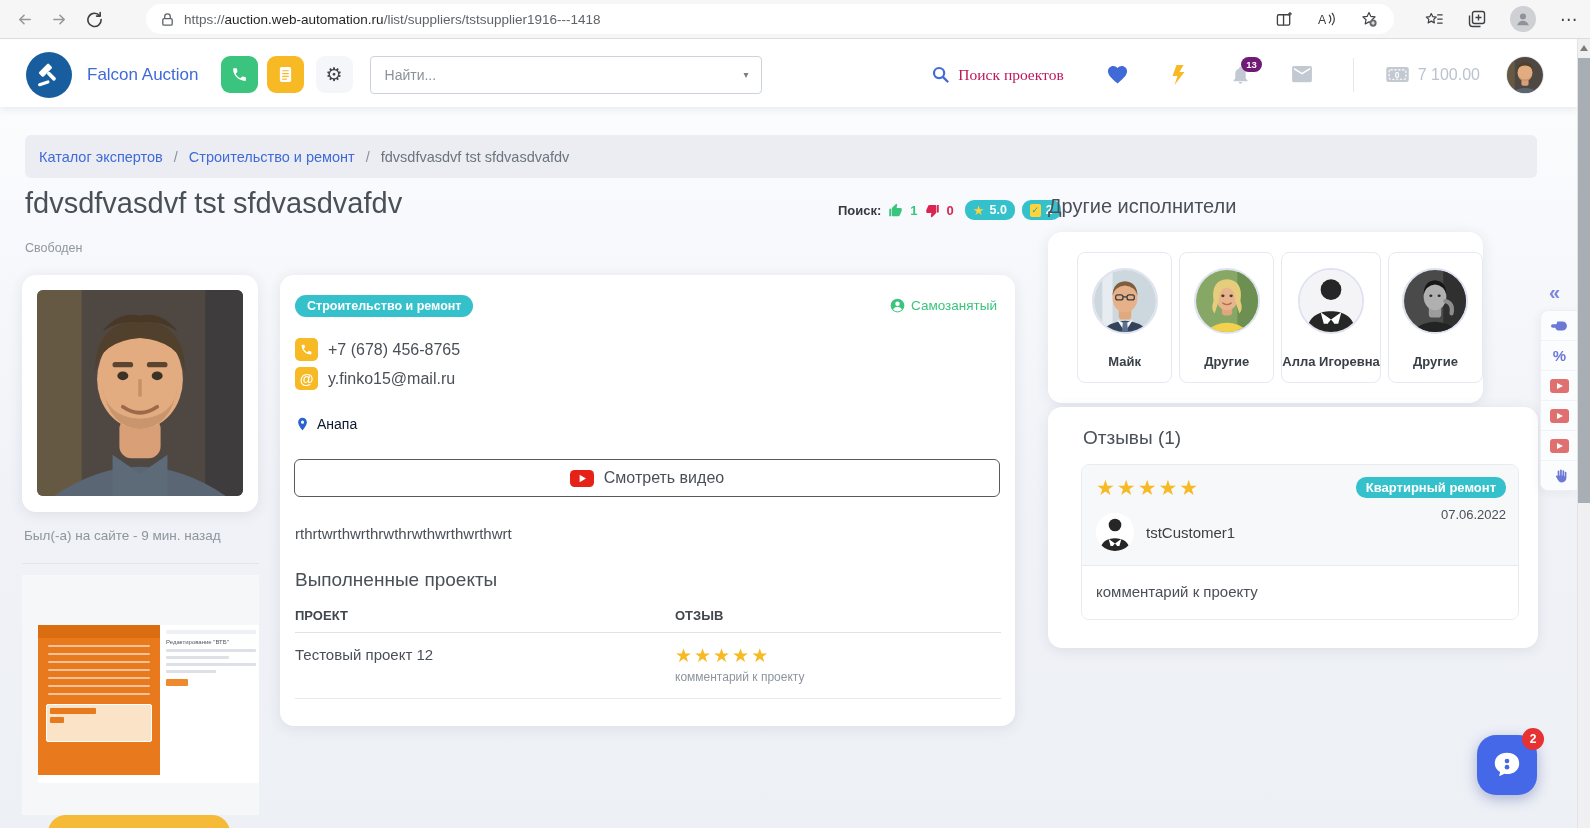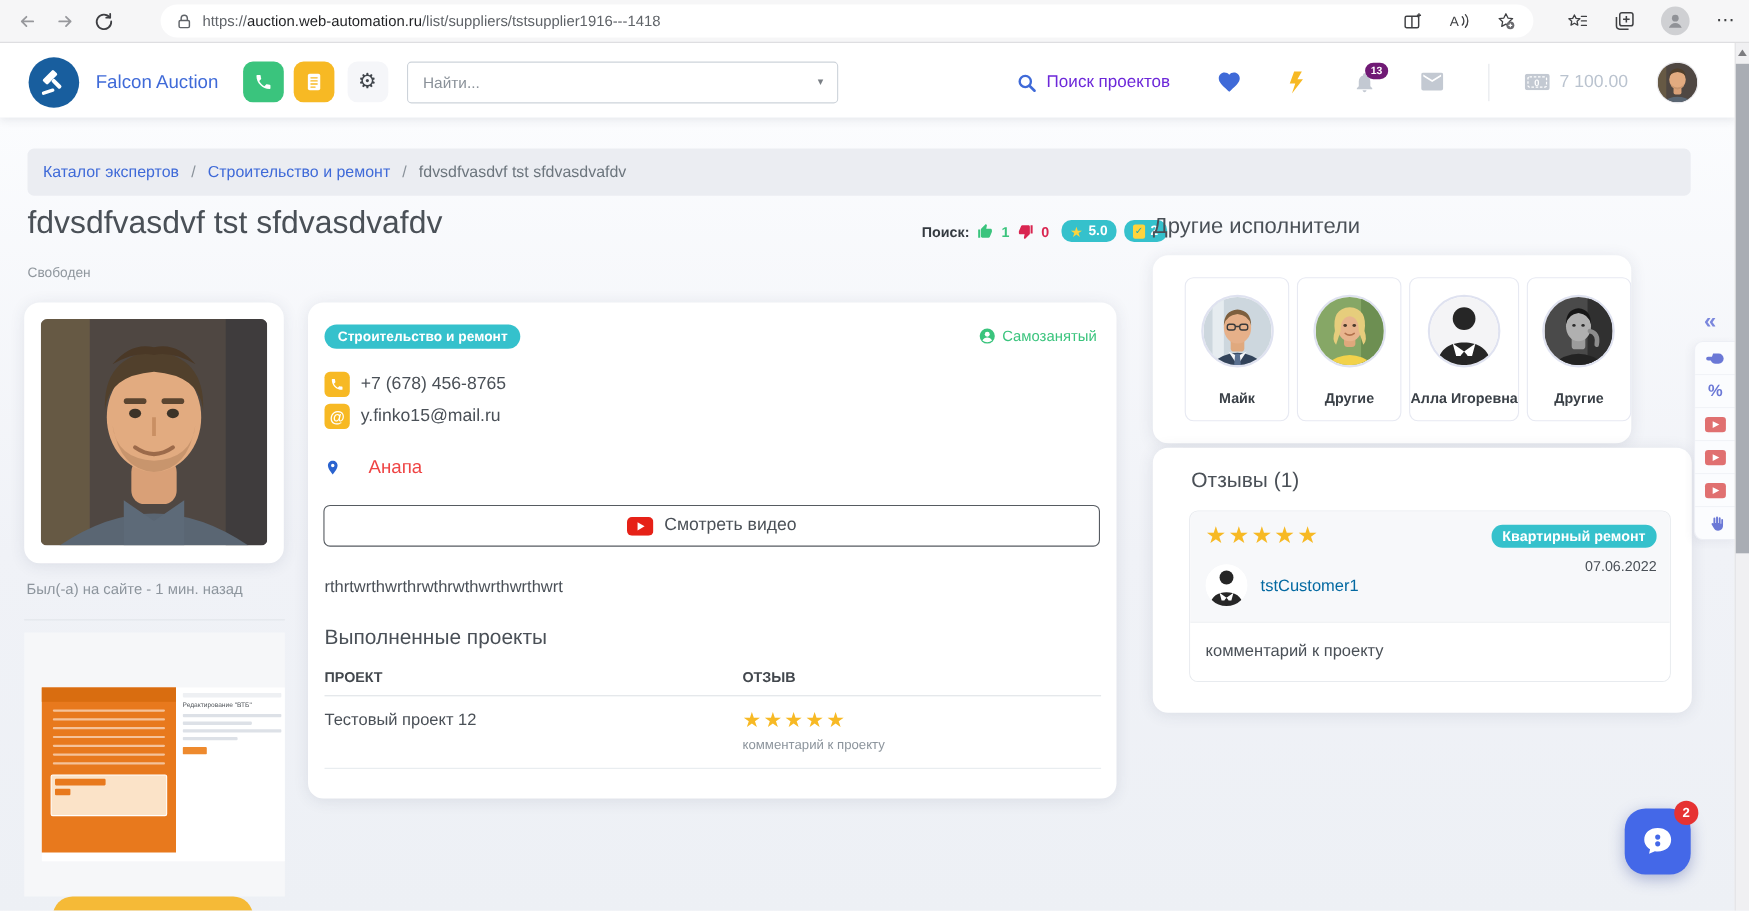--- a/index.html
+++ b/index.html
@@ -29,21 +29,21 @@
   .brand{margin-left:15px;font-size:17px;color:#3f6ad8;white-space:nowrap;}
   .hbtn{width:37px;height:37px;border-radius:9px;display:flex;align-items:center;justify-content:center;flex:0 0 auto;}
   .hbtn.green{background:#3ac47d;margin-left:22px;}
   .hbtn.yellow{background:#f7b924;margin-left:9px;}
   .hbtn.gearbg{background:#f5f6f9;margin-left:12px;color:#41464c;font-size:19px;}
   .searchbox{margin-left:17px;width:392px;height:38px;border:1px solid #cdd3da;border-radius:4px;background:#fff;display:flex;align-items:center;padding:0 12px;box-sizing:border-box;}
   .searchbox input{border:0;outline:0;flex:1;font-size:14px;color:#495057;background:transparent;font-family:inherit;}
   .searchbox input::placeholder{color:#8a9199;opacity:1;}
   .caret{color:#7a7f85;font-size:10px;margin-left:6px;}
   .hright{margin-left:auto;display:flex;align-items:center;}
-  .psearch{display:flex;gap:9px;align-items:flex-end;color:#6d28d9;font-size:15.5px;white-space:nowrap;}
+  .psearch{display:flex;gap:9px;align-items:center;color:#be185d;font-size:15.5px;white-space:nowrap;font-family:Liberation Serif, serif;}
   .bellwrap{position:relative;margin-left:44px;}
   .bell-badge{position:absolute;top:-7px;right:-11px;background:#701a75;color:#fff;font-size:9.5px;font-weight:bold;padding:2px 5px;border-radius:8px;}
   .hdivider{width:1px;height:34px;background:#e4e7eb;margin-left:40px;}
   .balance{display:flex;align-items:center;gap:9px;margin-left:32px;color:#bac3cf;font-size:16px;}
   .user-avatar{width:36px;height:36px;border-radius:50%;overflow:hidden;margin-left:26px;flex:0 0 auto;border:1px solid #e8e8ec;}
   .mh40{margin-left:40px}.mh42{margin-left:42px}
 
   
   #page{position:absolute;top:107px;left:0;right:12px;bottom:0;background:linear-gradient(180deg,#fbfcfe 0%,#f0f2f7 55%,#edf0f5 100%);overflow:hidden;}
 
@@ -87,21 +87,21 @@
   .ybtn{position:absolute;left:48px;top:708px;width:182px;height:36px;border-radius:18px;background:#f5ba37;}
 
   
   .mid-card{left:280px;top:168px;width:735px;height:451px;}
   .cat-pill{position:absolute;left:15px;top:20px;background:#35c1cc;color:#fff;font-size:12.5px;font-weight:bold;padding:4px 12px;border-radius:12px;}
   .selfemp{position:absolute;right:18px;top:23px;display:flex;align-items:center;gap:6px;color:#3ac47d;font-size:13.5px;}
   .contact{position:absolute;display:flex;align-items:center;gap:10px;font-size:16px;color:#4a5057;}
   .c-phone{left:15px;top:63px;}
   .c-email{left:15px;top:92px;}
   .cicon{width:23px;height:23px;border-radius:5px;background:#f7b924;display:flex;align-items:center;justify-content:center;color:#fff;font-weight:bold;font-size:14px;}
-  .loc{position:absolute;left:15px;top:140px;display:flex;align-items:center;gap:25px;font-size:17px;color:#ef4444;}
+  .loc{position:absolute;left:15px;top:140px;display:flex;align-items:center;gap:7px;font-size:14px;color:#0f172a;}
   .video{position:absolute;left:14px;top:184px;width:706px;height:38px;border:1px solid #565b61;border-radius:6px;display:flex;align-items:center;justify-content:center;gap:10px;font-size:16px;color:#4a5057;background:#fff;box-sizing:border-box;}
   .desc{position:absolute;left:15px;top:250px;font-size:15px;color:#4a5057;}
   .ptitle{position:absolute;left:15px;top:294px;font-size:19px;color:#4a5057;}
   .ptable{position:absolute;left:15px;top:333px;width:706px;}
   .pthead{display:flex;border-bottom:1px solid #dfe3e7;padding-bottom:9px;}
   .th{font-size:13px;font-weight:bold;color:#42474d;}
   .colA{width:380px;}
   .prow{display:flex;padding:13px 0 14px;border-bottom:1px solid #e7ebef;}
   .pname{font-size:15px;color:#4a5057;}
   .stars{font-size:19px;color:#f7b924;letter-spacing:2px;line-height:1;}
@@ -113,21 +113,21 @@
   .tile .av{width:62px;height:62px;border-radius:50%;margin-top:15px;border:2px solid #dfe2f0;overflow:hidden;}
   .tile .nm{margin-top:auto;margin-bottom:13px;font-size:13px;font-weight:bold;color:#3a4047;white-space:nowrap;}
 
   .reviews-card{left:1048px;top:300px;width:490px;height:241px;}
   .rtitle{position:absolute;left:35px;top:20px;font-size:19px;color:#4a5057;}
   .ritem{position:absolute;left:33px;top:57px;width:436px;border:1px solid #e8ebef;border-radius:8px;overflow:hidden;}
   .rhead{background:#f7f8fa;padding:12px 14px 14px;position:relative;}
   .rstars{font-size:21px;color:#f7b924;letter-spacing:2px;line-height:1;}
   .rbadge{position:absolute;right:12px;top:12px;background:#35c1cc;color:#fff;font-weight:bold;font-size:13px;padding:3px 10px;border-radius:10px;}
   .rdate{position:absolute;right:12px;top:42px;font-size:13px;color:#4a5057;}
-  .rauthor{margin-top:14px;display:flex;align-items:center;gap:12px;font-size:15px;color:#0369a1;}
+  .rauthor{margin-top:14px;display:flex;align-items:center;gap:12px;font-size:15px;color:#404040;}
   .rav{width:38px;height:38px;border-radius:50%;overflow:hidden;background:#fff;}
   .rbody{border-top:1px solid #e8ebef;background:#fff;padding:17px 14px 19px;font-size:15px;color:#4a5057;}
 
   
   .collapse{position:absolute;left:1549px;top:174px;color:#7b87dd;font-size:20px;font-weight:bold;}
   .rail{position:absolute;left:1540px;top:203px;width:38px;background:#fbfcfe;border:1px solid #edeff5;border-right:none;border-radius:8px 0 0 8px;box-shadow:-2px 2px 8px rgba(60,70,100,.06);box-sizing:border-box;}
   .rail-item{width:100%;height:29px;display:flex;align-items:center;justify-content:center;border-bottom:1px solid #f1f3f7;}
   .rail-item:last-child{border-bottom:none;}
   .pct{color:#6b78d6;font-size:15px;font-weight:bold;}
   .yt-mini{width:19px;height:14px;background:#e07070;border-radius:3px;display:flex;align-items:center;justify-content:center;}
@@ -368,21 +368,21 @@
             <rect x="44" y="42" width="12" height="3" rx="1.5" fill="#5b4530"></rect>
             <rect x="64" y="42" width="12" height="3" rx="1.5" fill="#5b4530"></rect>
             <ellipse cx="50" cy="50" rx="3.2" ry="2.5" fill="#3c3328"></ellipse>
             <ellipse cx="70" cy="50" rx="3.2" ry="2.5" fill="#3c3328"></ellipse>
             <path d="M60 52v10" stroke="#c98f63" stroke-width="2" fill="none"></path>
             <path d="M50 68 Q60 75 70 68" stroke="#9c6a4a" stroke-width="2.2" fill="none" stroke-linecap="round"></path>
             <path d="M38 56 Q42 80 60 81 Q78 80 82 56 Q80 74 60 75 Q40 74 38 56Z" fill="#a97b57" opacity=".45"></path>
           </svg>
       </span>
     </div>
-    <div class="last-seen">Был(-а) на сайте - 1 мин. назад</div>
+    <div class="last-seen">Был(-а) на сайте - 9 мин. назад</div>
     <div class="ldivider"></div>
 
     <div class="mini">
       <div class="mini-page"></div>
       <div class="mini-side">
         <div class="ms-head"></div>
         <div class="ms-line"></div>
           <div class="ms-line"></div>
           <div class="ms-line"></div>
           <div class="ms-line"></div>

